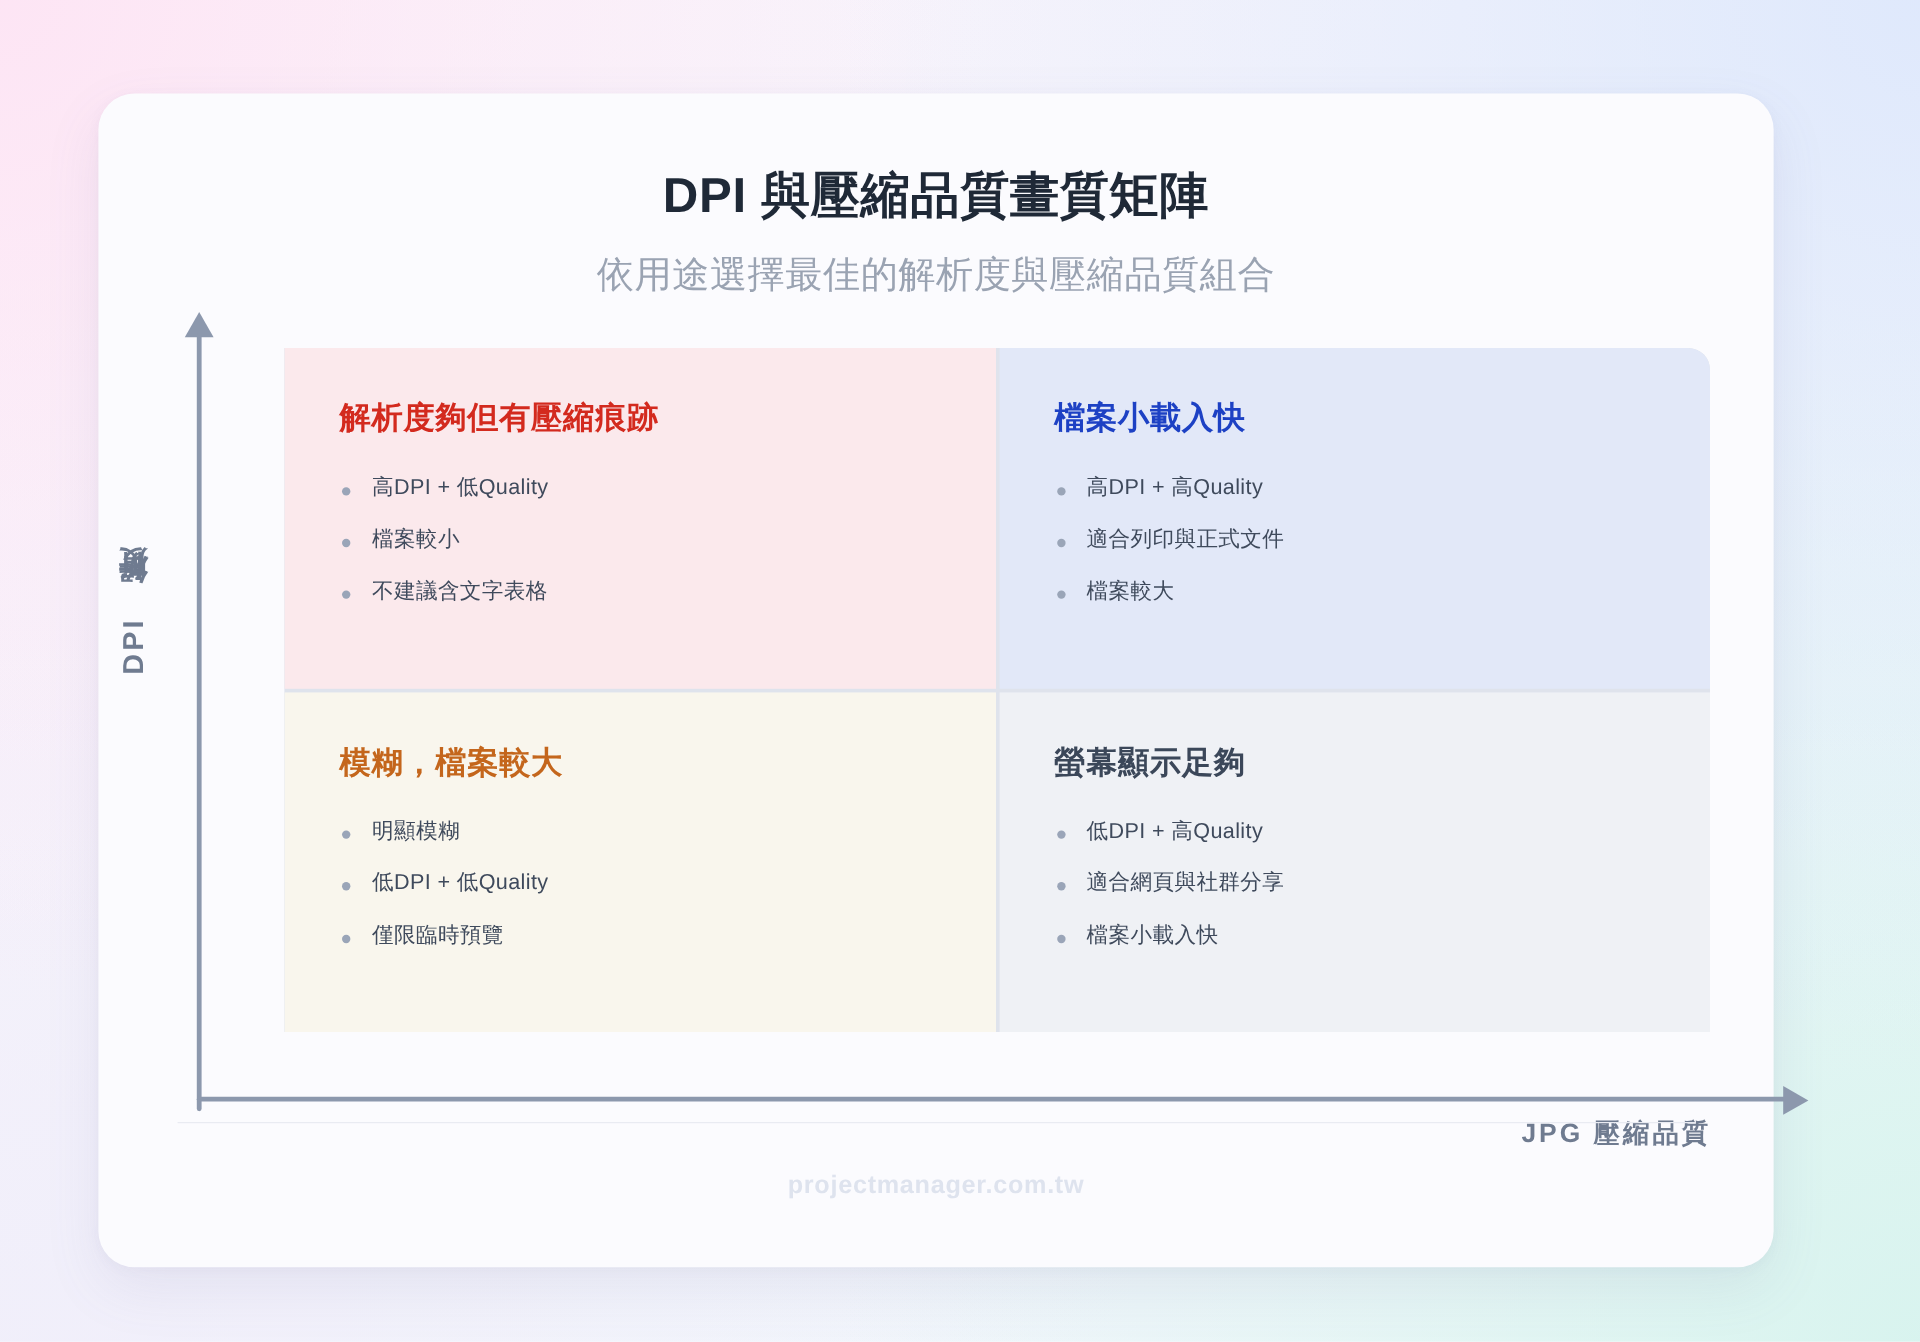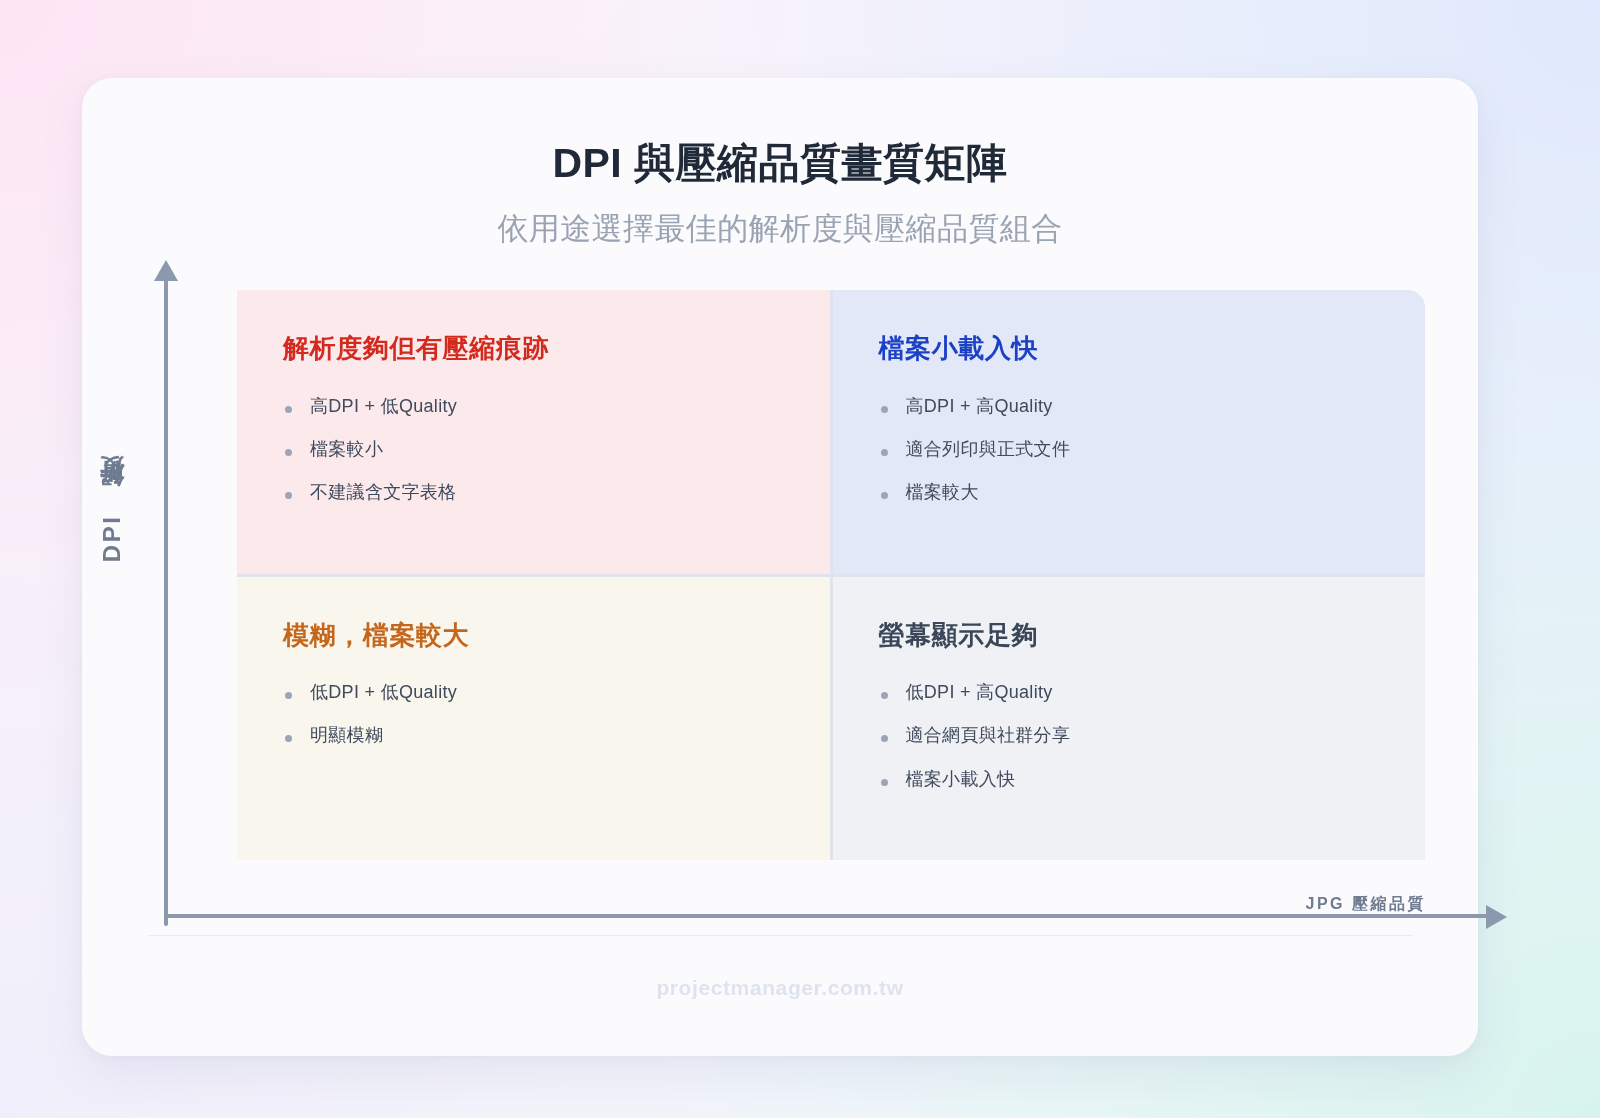--- a/index.html
+++ b/index.html
@@ -184,22 +184,22 @@
     color: #6f7b90;
     letter-spacing: 2.5px;
     writing-mode: vertical-rl;
     transform: rotate(180deg);
     transform-origin: center;
     white-space: nowrap;
   }
   .axis-x-label {
     position: absolute;
     right: 52px;
-    top: 816px;
-    font-size: 16px;
+    top: 852px;
+    font-size: 22px;
     font-weight: bold;
     color: #6f7b90;
     letter-spacing: 2.5px;
     white-space: nowrap;
   }
 
   
   .footer-divider {
     position: absolute;
     left: 66px;
@@ -257,22 +257,23 @@
           <ul class="quad-list">
             <li>高DPI + 高Quality</li>
             <li>適合列印與正式文件</li>
             <li>檔案較大</li>
           </ul>
         </div>
 
         <div class="quad q-bl">
           <h2 class="quad-title">模糊，檔案較大</h2>
           <ul class="quad-list">
+            <li>明顯模糊</li>
             <li>低DPI + 低Quality</li>
-            <li>明顯模糊</li>
+            <li>僅限臨時預覽</li>
           </ul>
         </div>
 
         <div class="quad q-br">
           <h2 class="quad-title">螢幕顯示足夠</h2>
           <ul class="quad-list">
             <li>低DPI + 高Quality</li>
             <li>適合網頁與社群分享</li>
             <li>檔案小載入快</li>
           </ul>

